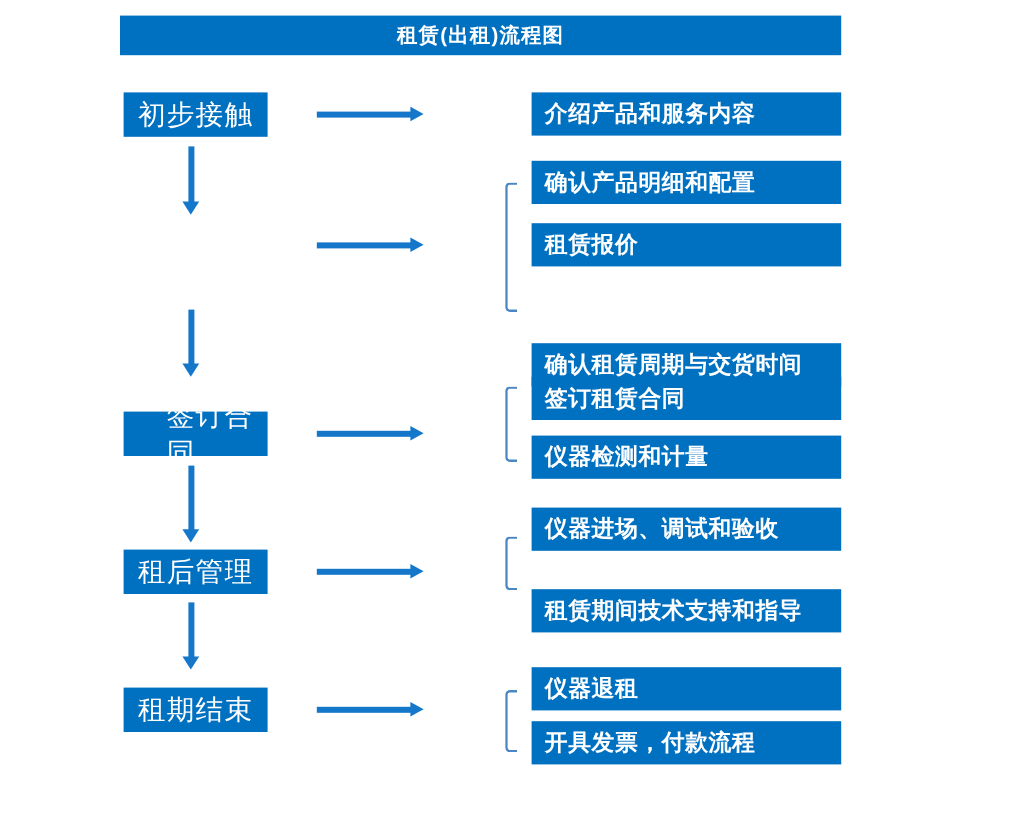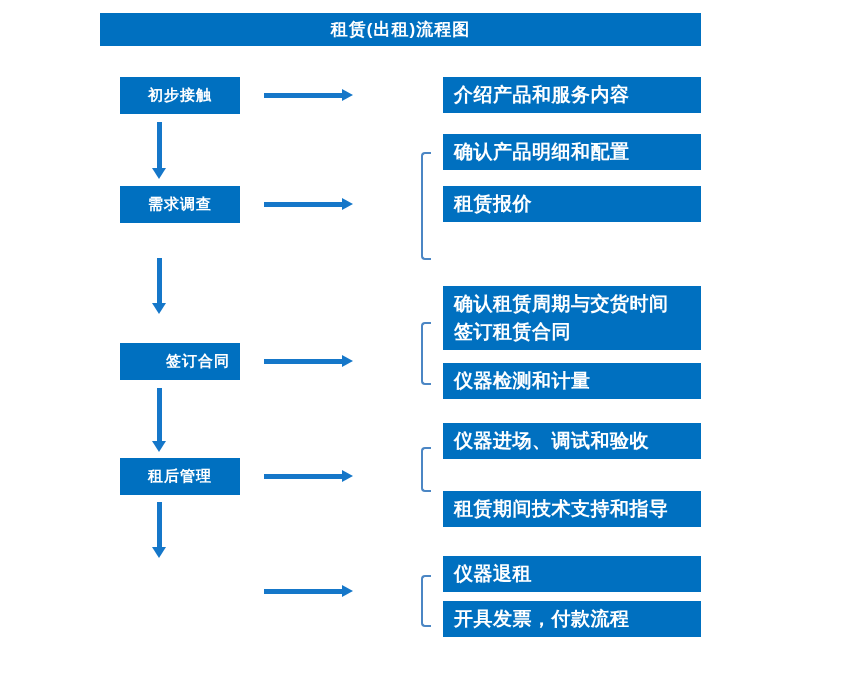--- a/index.html
+++ b/index.html
@@ -24,26 +24,26 @@
     width: 601px; height: 33px;
     background: var(--box-blue);
     color: var(--text-white);
     font-weight: bold;
     font-size: 17px;
     display: flex; align-items: center; justify-content: center;
     letter-spacing: 1px;
   }
   .step-box {
     position: absolute;
-    left: 120px;
+    left: 103px;
     width: 120px; height: 37px;
     background: var(--box-blue);
     color: var(--text-white);
-    font-weight: bold;
-    font-size: 15px;
+    font-weight: normal;
+    font-size: 23px;
     display: flex; align-items: center; justify-content: center;
     letter-spacing: 1px;
   }
   .detail-box {
     position: absolute;
     left: 443px;
     width: 258px; height: 36px;
     background: var(--box-blue);
     color: var(--text-white);
     font-weight: bold;
@@ -119,23 +119,23 @@
   #bracket5 { top: 575px; height: 52px; }
 </style>
 </head>
 <body>
 
 <div class="canvas">
 
   <div class="title-bar">租赁(出租)流程图</div>
 
   <div id="step1" class="step-box">初步接触</div>
-  <div id="step2" class="step-box">需求调查</div>
   <div id="step3" class="step-box">签订合同</div>
   <div id="step4" class="step-box">租后管理</div>
+  <div id="step5" class="step-box">租期结束</div>
 
   <div id="harrow1" class="h-arrow">
     <div class="shaft"></div>
     <div class="head"></div>
   </div>
   <div id="harrow2" class="h-arrow">
     <div class="shaft"></div>
     <div class="head"></div>
   </div>
   <div id="harrow3" class="h-arrow">

